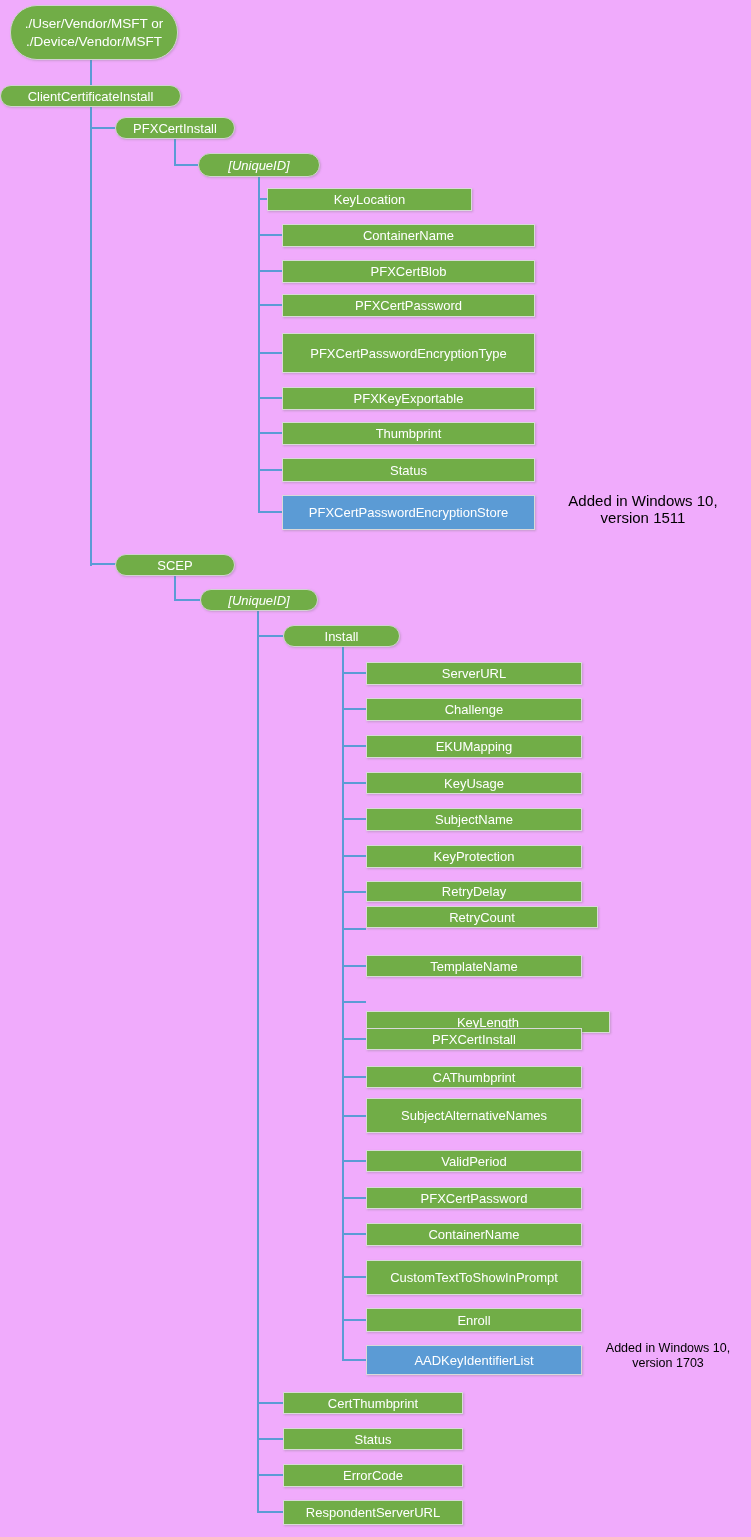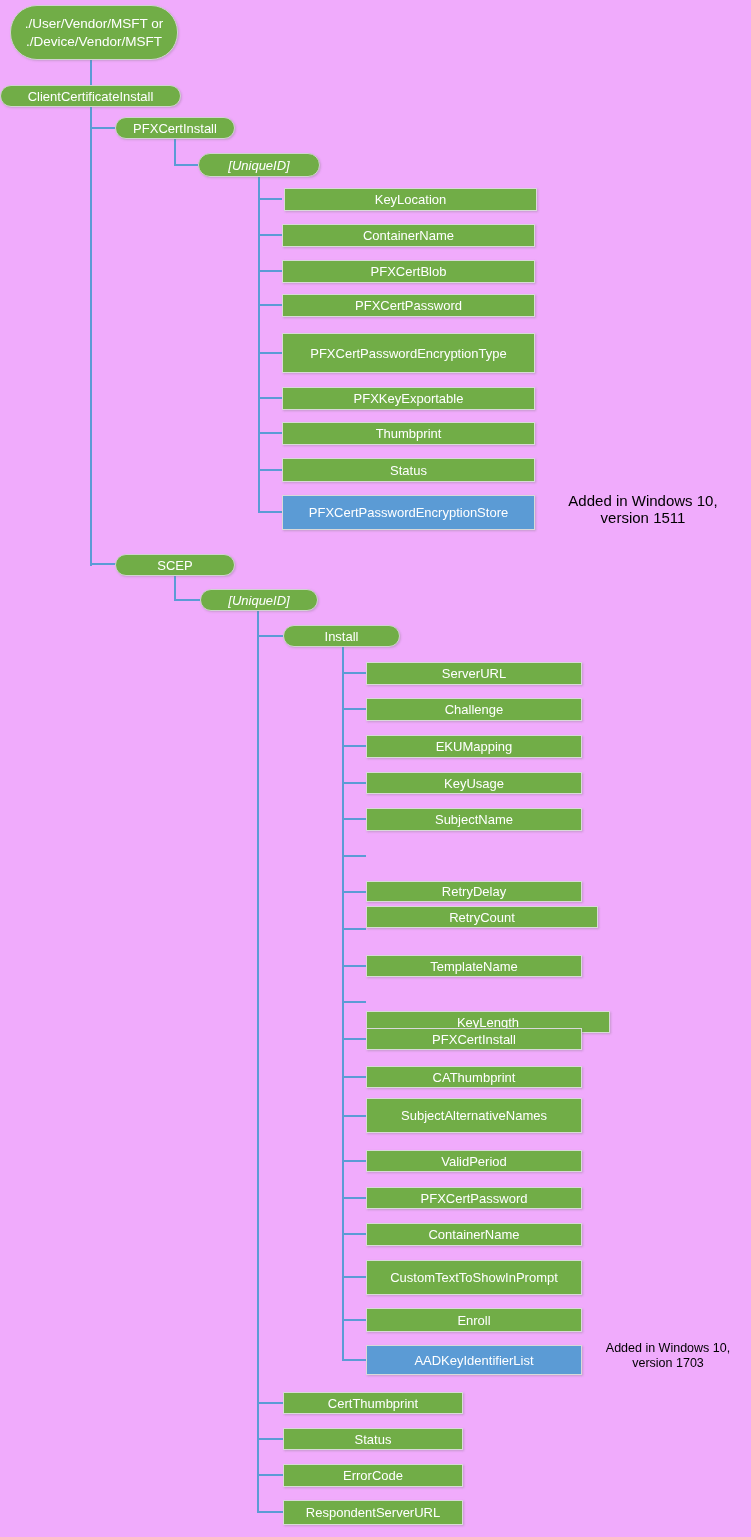--- a/index.html
+++ b/index.html
@@ -93,35 +93,36 @@
     <span>./User/Vendor/MSFT or</span>
     <span>./Device/Vendor/MSFT</span>
   </div>
   <div class="box pill" style="left:0px;top:85px;width:181px;height:22px">ClientCertificateInstall</div>
   <div class="box pill" style="left:115px;top:117px;width:120px;height:22px">PFXCertInstall</div>
   <div class="box pill em" style="left:198px;top:153px;width:122px;height:24px">[UniqueID]</div>
   <div class="box pill" style="left:115px;top:554px;width:120px;height:22px">SCEP</div>
   <div class="box pill em" style="left:200px;top:589px;width:118px;height:22px">[UniqueID]</div>
   <div class="box pill" style="left:283px;top:625px;width:117px;height:22px">Install</div>
 
-  <div class="box rect" style="left:284px;top:188px;width:253px;height:23px">KeyLocation</div>
+  <div class="box rect" style="left:267px;top:188px;width:205px;height:23px">KeyLocation</div>
   <div class="box rect" style="left:282px;top:224px;width:253px;height:23px">ContainerName</div>
   <div class="box rect" style="left:282px;top:260px;width:253px;height:23px">PFXCertBlob</div>
   <div class="box rect" style="left:282px;top:294px;width:253px;height:23px">PFXCertPassword</div>
   <div class="box rect" style="left:282px;top:333px;width:253px;height:40px">PFXCertPasswordEncryptionType</div>
   <div class="box rect" style="left:282px;top:387px;width:253px;height:23px">PFXKeyExportable</div>
   <div class="box rect" style="left:282px;top:422px;width:253px;height:23px">Thumbprint</div>
   <div class="box rect" style="left:282px;top:458px;width:253px;height:24px">Status</div>
   <div class="box rect blue" style="left:282px;top:495px;width:253px;height:35px">PFXCertPasswordEncryptionStore</div>
 
   <div class="box rect" style="left:366px;top:698px;width:216px;height:23px">Challenge</div>
   <div class="box rect" style="left:366px;top:662px;width:216px;height:23px">ServerURL</div>
   <div class="box rect" style="left:366px;top:735px;width:216px;height:23px">EKUMapping</div>
   <div class="box rect" style="left:366px;top:772px;width:216px;height:22px">KeyUsage</div>
   <div class="box rect" style="left:366px;top:808px;width:216px;height:23px">SubjectName</div>
+  <div class="box rect" style="left:366px;top:845px;width:216px;height:23px">KeyProtection</div>
   <div class="box rect" style="left:366px;top:881px;width:216px;height:21px">RetryDelay</div>
   <div class="box rect" style="left:366px;top:906px;width:232px;height:22px">RetryCount</div>
   <div class="box rect" style="left:366px;top:955px;width:216px;height:22px">TemplateName</div>
   <div class="box rect" style="left:366px;top:1011px;width:244px;height:22px">KeyLength</div>
   <div class="box rect" style="left:366px;top:1028px;width:216px;height:22px">PFXCertInstall</div>
   <div class="box rect" style="left:366px;top:1066px;width:216px;height:22px">CAThumbprint</div>
   <div class="box rect" style="left:366px;top:1098px;width:216px;height:35px">SubjectAlternativeNames</div>
   <div class="box rect" style="left:366px;top:1150px;width:216px;height:22px">ValidPeriod</div>
   <div class="box rect" style="left:366px;top:1187px;width:216px;height:22px">PFXCertPassword</div>
   <div class="box rect" style="left:366px;top:1223px;width:216px;height:23px">ContainerName</div>

